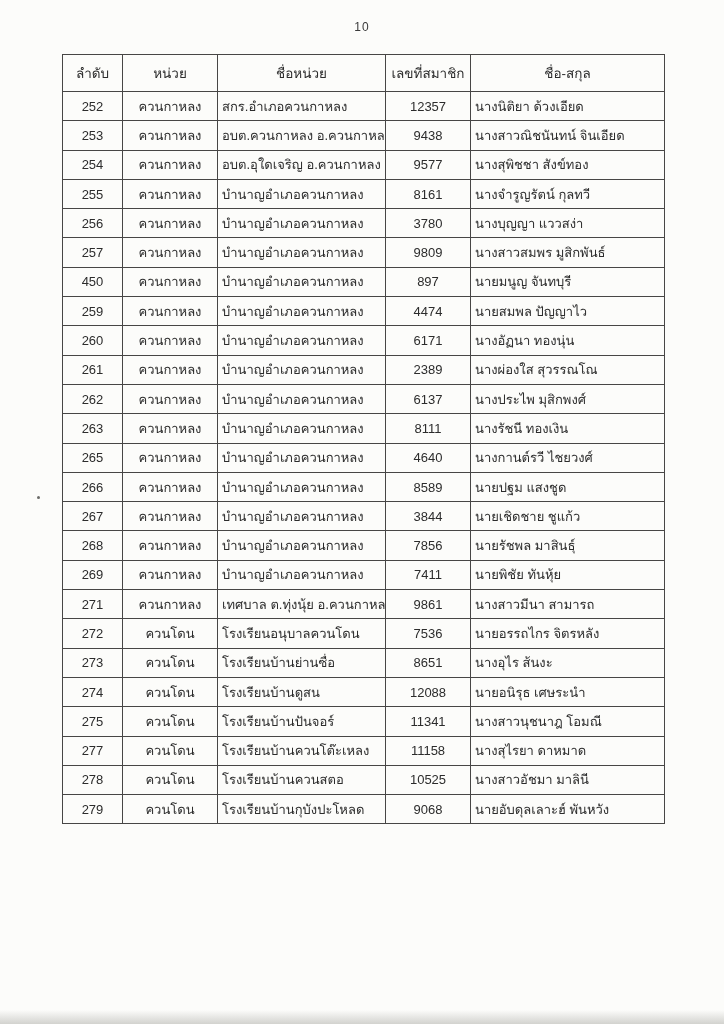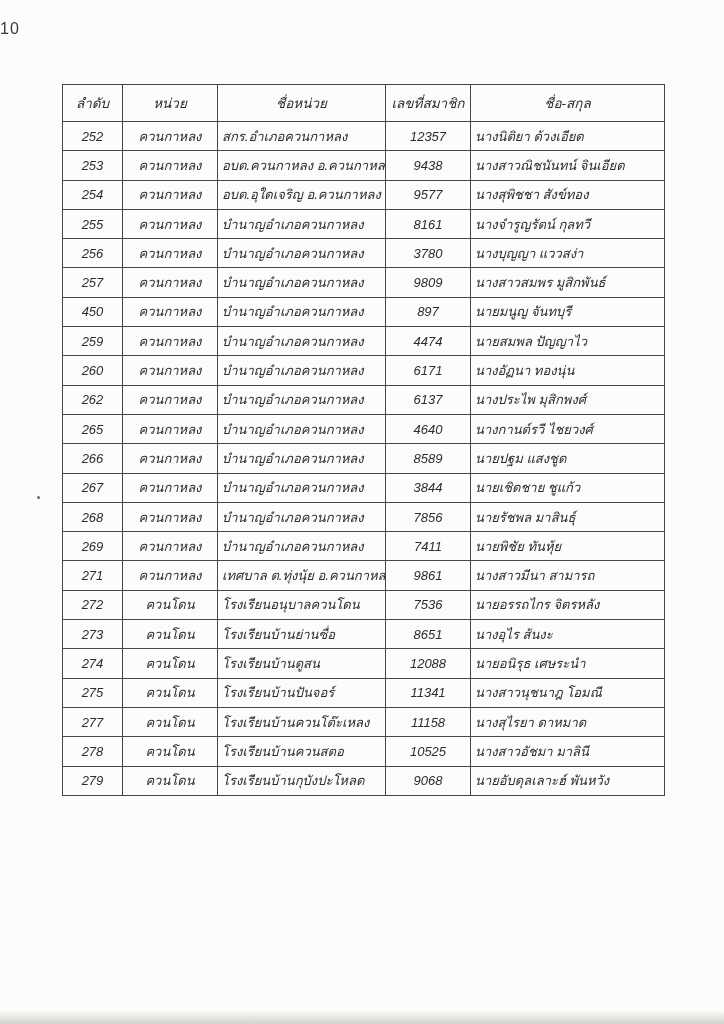--- a/index.html
+++ b/index.html
@@ -13,33 +13,32 @@
     background: #fcfcfa;
     font-family: "Liberation Sans", sans-serif;
     color: #2e2e2e;
     overflow: hidden;
   }
   .page-number {
     position: absolute;
     top: 20px;
     left: 0;
     width: 100%;
-    text-align: left;
-    font-size: 16px;
+    text-align: center;
+    font-size: 12px;
     letter-spacing: 1px;
     color: #3a3a3a;
   }
   table.members {
     position: absolute;
-    top: 84px;
+    top: 54px;
     left: 62px;
     width: 602px;
     border-collapse: collapse;
     table-layout: fixed;
-    font-style: italic;
   }
   table.members th,
   table.members td {
     border: 1px solid #474645;
     font-weight: normal;
     font-size: 13px;
     color: #2c2c2c;
     padding: 0 4px;
     overflow: hidden;
     white-space: nowrap;
@@ -166,29 +165,43 @@
   </tr>
 
   <tr>
     <td class="al-center">260</td>
     <td class="al-center">ควนกาหลง</td>
     <td class="al-left">บำนาญอำเภอควนกาหลง</td>
     <td class="al-center">6171</td>
     <td class="al-left">นางอัฏนา ทองนุ่น</td>
   </tr>
 
+  <tr>
+    <td class="al-center">261</td>
+    <td class="al-center">ควนกาหลง</td>
+    <td class="al-left">บำนาญอำเภอควนกาหลง</td>
+    <td class="al-center">2389</td>
+    <td class="al-left">นางผ่องใส สุวรรณโณ</td>
+  </tr>
 
   <tr>
     <td class="al-center">262</td>
     <td class="al-center">ควนกาหลง</td>
     <td class="al-left">บำนาญอำเภอควนกาหลง</td>
     <td class="al-center">6137</td>
     <td class="al-left">นางประไพ มุสิกพงศ์</td>
   </tr>
 
+  <tr>
+    <td class="al-center">263</td>
+    <td class="al-center">ควนกาหลง</td>
+    <td class="al-left">บำนาญอำเภอควนกาหลง</td>
+    <td class="al-center">8111</td>
+    <td class="al-left">นางรัชนี ทองเงิน</td>
+  </tr>
 
 
   <tr>
     <td class="al-center">265</td>
     <td class="al-center">ควนกาหลง</td>
     <td class="al-left">บำนาญอำเภอควนกาหลง</td>
     <td class="al-center">4640</td>
     <td class="al-left">นางกานต์รวี ไชยวงศ์</td>
   </tr>
 

